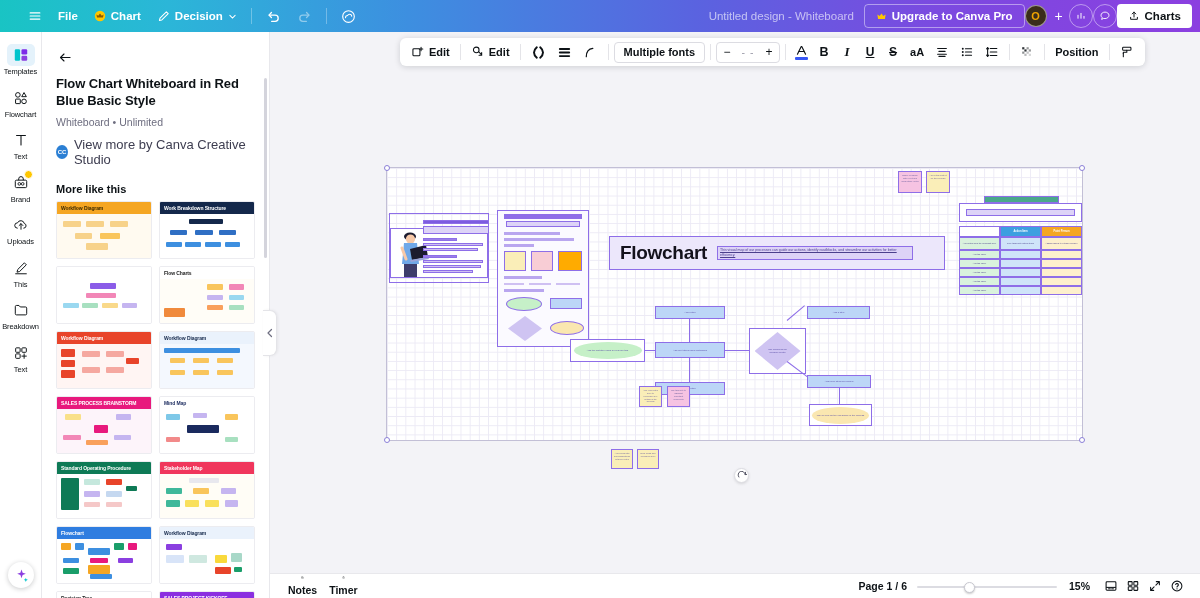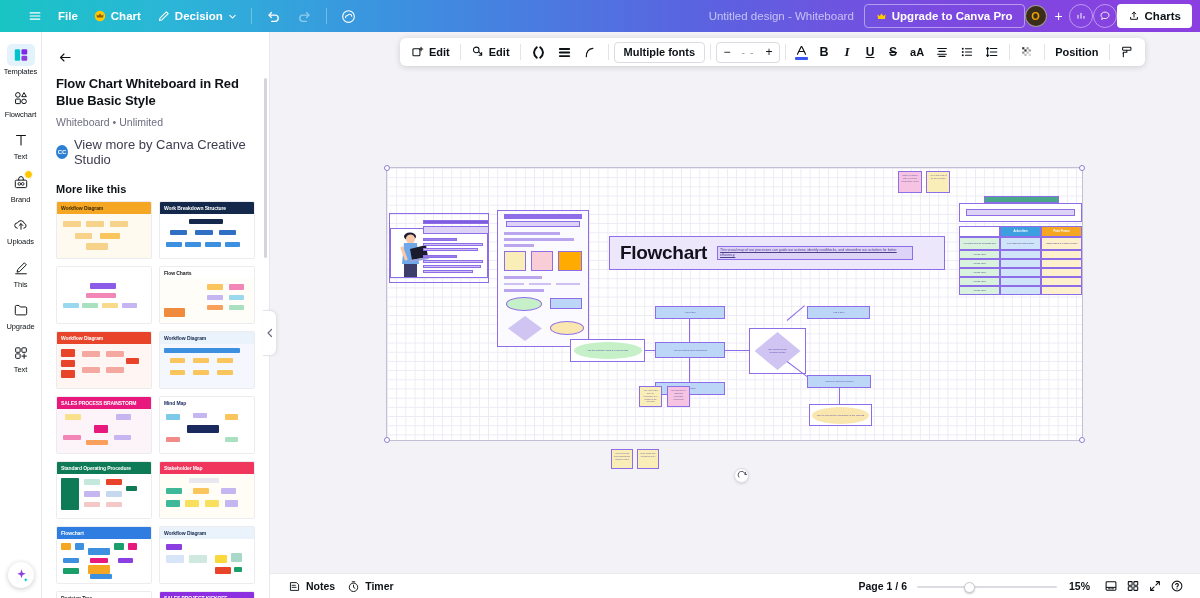--- a/index.html
+++ b/index.html
@@ -260,21 +260,21 @@
   #tc-swatch { width: 13px; height: 3px; background: #3858f6; border-radius: 1px; }
 
   
   #bottombar {
     position: absolute; left: 270px; top: 573px; width: 930px; height: 25px;
     background: #fff; border-top: 1px solid #e8e8ec;
     display: flex; align-items: center; padding: 0 12px;
   }
   .bb-btn {
     display: flex; align-items: center; gap: 5px; height: 20px; padding: 0 6px;
-    border-radius: 4px; font-size: 10.5px; font-weight: 600; color: #0d1216; cursor: pointer;
+    border-radius: 4px; font-size: 10.5px; font-weight: 600; color: #0d1216; cursor: pointer; flex-direction: column;
   }
   .bb-spacer { flex: 1; }
   #page-count { font-size: 10.5px; font-weight: 600; color: #0d1216; margin-right: 10px; }
   #zoom-slider { width: 140px; height: 13px; position: relative; cursor: pointer; }
   #zoom-track {
     position: absolute; top: 6px; left: 0; width: 140px; height: 2px;
     background: #dcdce2; border-radius: 1px;
   }
   #zoom-thumb {
     position: absolute; top: 2px; left: 47px; width: 11px; height: 11px;
@@ -471,21 +471,21 @@
     </span>
     <span class="rail-label">This</span>
   </div>
 
   <div class="rail-item">
     <span class="rail-ico">
       <svg width="16" height="16" viewBox="0 0 18 18">
           <path d="M2.6 5.2a1.3 1.3 0 011.3-1.3h2.8l1.5 1.7h5.9a1.3 1.3 0 011.3 1.3v6.3a1.3 1.3 0 01-1.3 1.3H3.9a1.3 1.3 0 01-1.3-1.3z" fill="none" stroke="#0d1216" stroke-width="1.1" stroke-linejoin="round"></path>
         </svg>
     </span>
-    <span class="rail-label">Upgrade</span>
+    <span class="rail-label">Breakdown</span>
   </div>
 
   <div class="rail-item">
     <span class="rail-ico">
       <svg width="16" height="16" viewBox="0 0 18 18">
           <rect x="3" y="3.2" width="5" height="5" rx="0.8" fill="none" stroke="#0d1216" stroke-width="1.1"></rect>
           <rect x="10" y="3.2" width="5" height="5" rx="0.8" fill="none" stroke="#0d1216" stroke-width="1.1"></rect>
           <rect x="3" y="10" width="5" height="5" rx="0.8" fill="none" stroke="#0d1216" stroke-width="1.1"></rect>
           <path d="M12.5 10v5M10 12.5h5" stroke="#0d1216" stroke-width="1.1" stroke-linecap="round"></path>
         </svg>

